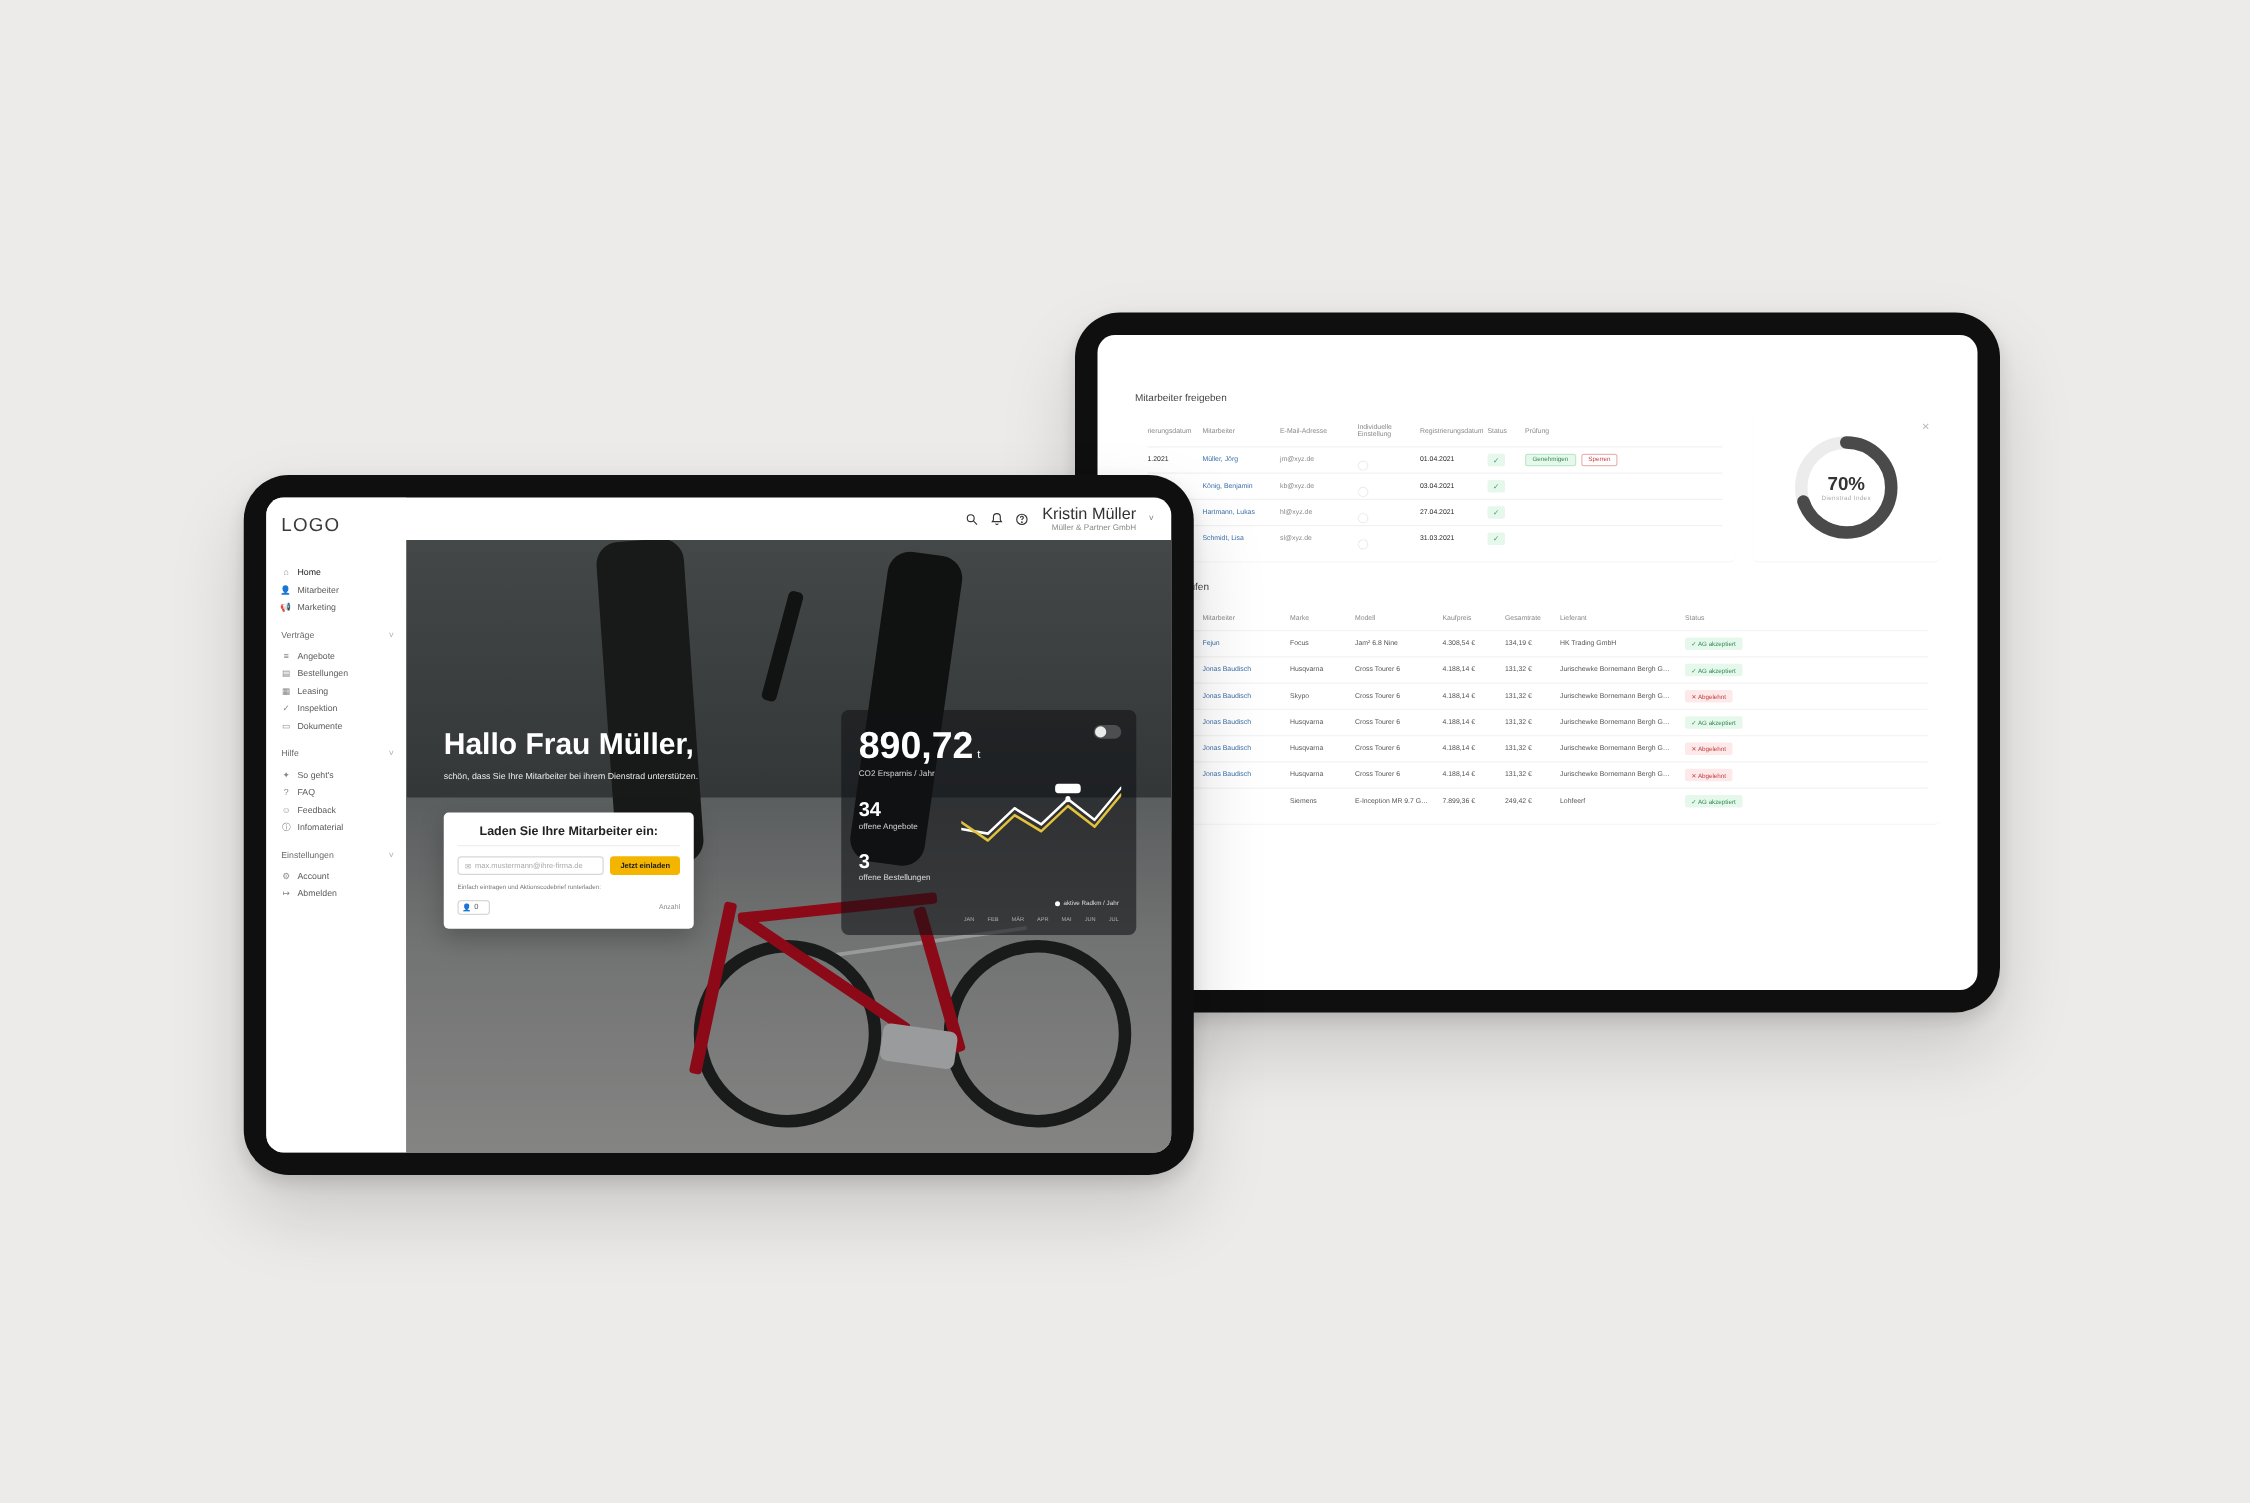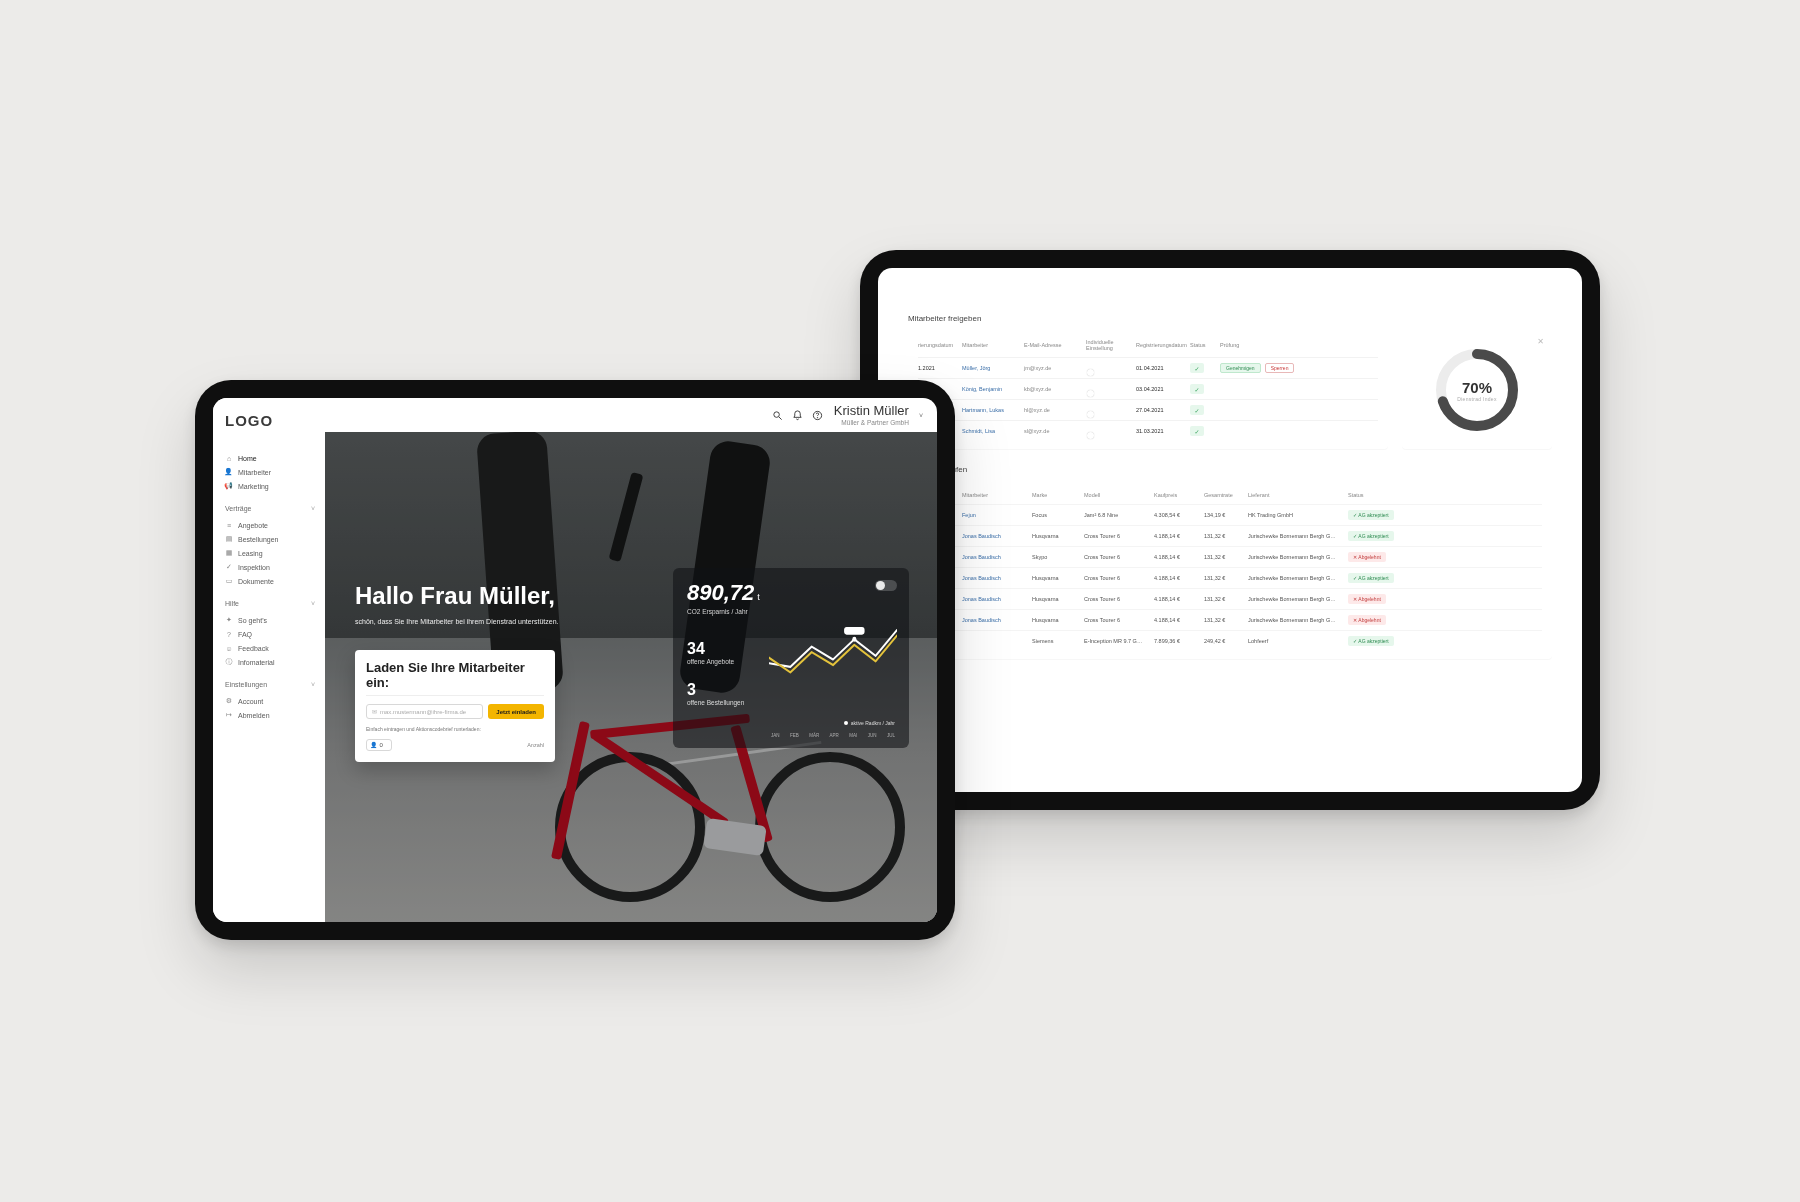--- a/index.html
+++ b/index.html
@@ -21,21 +21,21 @@
       position: relative;
     }
     
     #tablet-back { left: 860px; top: 250px; width: 740px; height: 560px; }
     
     #tablet-front { left: 195px; top: 380px; width: 760px; height: 560px; z-index: 2; }
 
     
     .front-wrap { display: flex; width: 100%; height: 100%; }
     .sidebar { width: 112px; padding: 14px 10px 0 12px; font-size: 7px; color: #4a4a4a; background: #fff; }
-    .logo { font-size: 15px; font-weight: 700; letter-spacing: 1px; color: #3a3a3a; margin-bottom: 22px; }
+    .logo { font-size: 15px; font-weight: 400; letter-spacing: 1px; color: #3a3a3a; margin-bottom: 22px; }
     .nav-section { margin-bottom: 12px; }
     .nav-header { display: flex; justify-content: space-between; font-size: 7px; color: #6b6b6b; margin-bottom: 6px; }
     .nav-item { display: flex; align-items: center; gap: 5px; padding: 3px 0; color: #5a5a5a; }
     .nav-item.active { color: #1a1a1a; font-weight: 500; }
     .nav-item .ic { width: 8px; height: 8px; display: inline-flex; align-items: center; justify-content: center; color: #888; font-size: 7px; }
     .chev { color: #aaa; }
 
     .content { flex: 1; display: flex; flex-direction: column; }
     .topbar { height: 34px; display: flex; align-items: center; justify-content: flex-end; gap: 10px; padding: 0 14px; font-size: 7px; color: #333; }
     .tb-icons { display: flex; gap: 8px; color: #333; }
@@ -61,32 +61,32 @@
     .leg { position:absolute; left:160px; top:0; width:70px; height:260px; background:#1a1a1a; border-radius:18px; transform:rotate(-4deg); }
     .leg2 { position:absolute; left:370px; top:10px; width:60px; height:250px; background:#0f0f0f; border-radius:18px; transform:rotate(8deg); }
     .shoe { position:absolute; left:380px; bottom:70px; width:60px; height:30px; background:#d4d5d7; border-radius:6px; transform:rotate(8deg);}
     .overlay { position:absolute; inset:0; background:rgba(20,22,24,.30); }
 
     .hero-left { position: absolute; left: 30px; top: 150px; color: #fff; }
     .hero-h { font-size: 24px; font-weight: 600; }
     .hero-sub { font-size: 7px; margin-top: 8px; opacity: .9; }
 
     .invite-card { position: absolute; left: 30px; top: 218px; width: 200px; background: #fff; border-radius: 4px; padding: 10px 11px 11px; box-shadow: 0 8px 20px rgba(0,0,0,.22); }
-    .invite-title { font-size: 13px; font-weight: 600; color: #222; margin-bottom: 8px; }
+    .invite-title { font-size: 10px; font-weight: 600; color: #222; margin-bottom: 8px; text-align: center; }
     .invite-title::after { content: ""; display:block; height:1px; background:#eee; margin-top:5px; }
     .invite-row { display: flex; gap: 5px; }
     .invite-input { flex: 1; height: 15px; border: 1px solid #d8d8d8; border-radius: 3px; font-size: 6px; padding: 0 5px; display:flex; align-items:center; gap:3px; color:#aaa; }
     .invite-btn { background: #f3b500; color: #1a1a1a; font-size: 6px; font-weight: 600; border: none; border-radius: 3px; padding: 0 8px; height: 15px; }
     .invite-note { font-size: 5px; color: #777; margin-top: 7px; line-height: 1.3; }
     .invite-foot { display:flex; gap:6px; margin-top:6px; align-items:center; }
     .invite-foot .cnt { width:26px; height:12px; border:1px solid #d8d8d8; border-radius:3px; font-size:6px; display:flex; align-items:center; gap:2px; padding:0 3px; color:#555; }
     .invite-foot .dl { flex:1; text-align:right; font-size:5.5px; color:#888; }
 
     .stats { position: absolute; right: 28px; top: 136px; width: 236px; height: 180px; background: rgba(16,18,20,.58); border-radius: 6px; color: #fff; padding: 12px 14px; }
-    .stat-val { font-size: 22px; font-weight: 600; font-style: italic; }
+    .stat-val { font-size: 30px; font-weight: 600; }
     .stat-unit { font-size: 9px; font-weight: 400; margin-left: 3px; }
     .stat-sub { font-size: 6.5px; opacity: .8; margin-top: 2px; }
     .toggle { position:absolute; right:12px; top:12px; width:22px; height:11px; border-radius:10px; background:#4c4e50; display:flex; align-items:center; padding:1px; }
     .toggle .knob { width:9px; height:9px; border-radius:50%; background:#eaeaea; }
     .mini-chart { position:absolute; right:12px; left:96px; top:40px; height:92px; }
     .mini-chart svg { width:100%; height:100%; }
     .stat-counts { position:absolute; left:14px; top:72px; }
     .stat-counts .blk { margin-bottom: 16px; }
     .stat-counts .n { font-size: 16px; font-weight:600; }
     .stat-counts .l { font-size: 6.5px; opacity:.8; }

